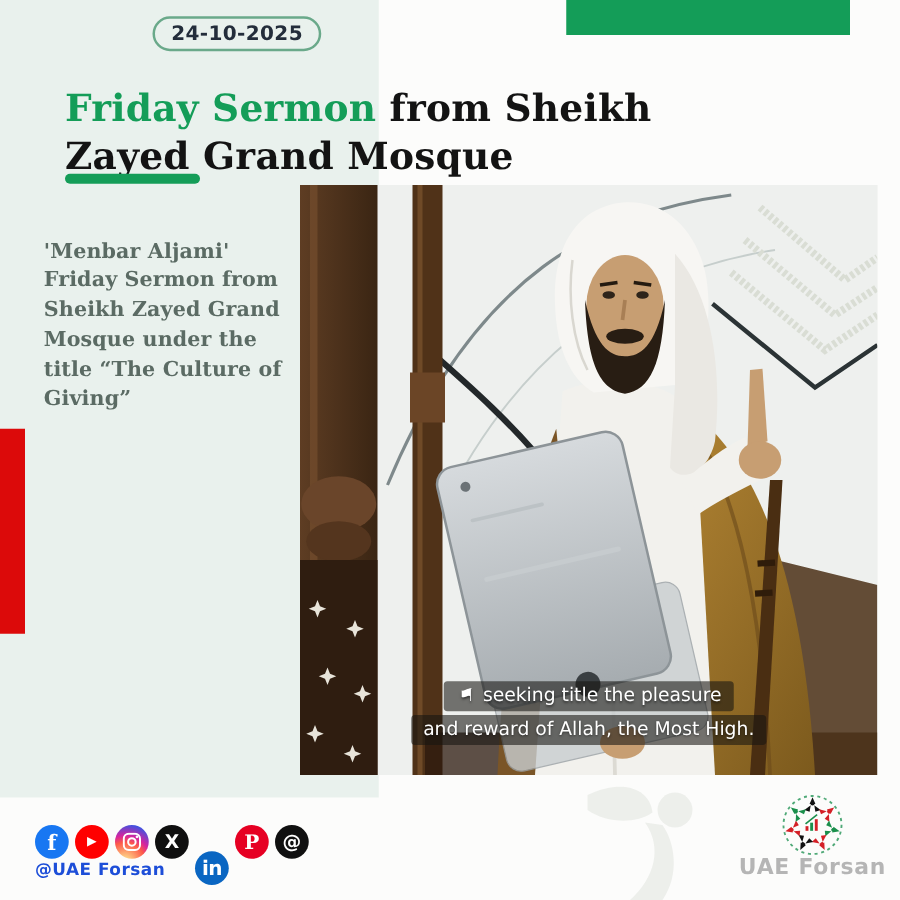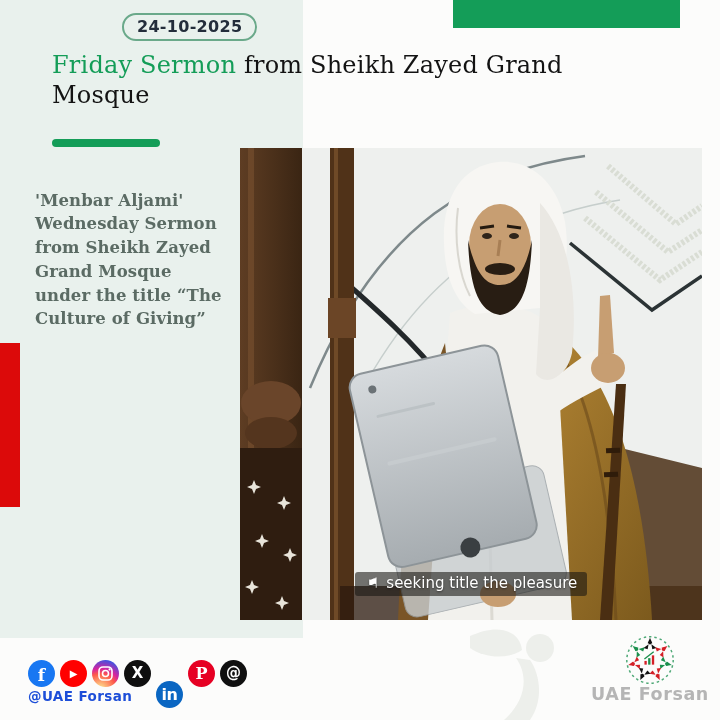--- a/index.html
+++ b/index.html
@@ -7,23 +7,23 @@
        font-family:"DejaVu Sans","Liberation Sans",sans-serif;position:relative;}
   .canvas{position:absolute;inset:0;width:669px;height:720px;}
 
   .mint-panel{position:absolute;left:0;top:0;width:303px;height:638px;background:var(--mint,#e9f1ed);}
   .top-green-bar{position:absolute;left:453px;top:0;width:227px;height:28px;background:var(--green,#149d58);}
 
   .date-badge{position:absolute;left:122px;top:13px;padding:2px 13px 3px;
     border:2px solid #6aa98a;border-radius:16px;color:#232d3b;
     font-weight:bold;font-size:16px;letter-spacing:.3px;background:transparent;}
 
-  .title{position:absolute;left:52px;top:34px;width:578px;
-    font-family:"DejaVu Serif","Liberation Serif",serif;font-weight:normal;
-    font-size:24px;line-height:1.26;color:#131313;letter-spacing:.2px;}
+  .title{position:absolute;left:52px;top:49px;width:578px;
+    font-family:"DejaVu Serif","Liberation Serif",serif;font-weight:bold;
+    font-size:30px;line-height:1.26;color:#131313;letter-spacing:.2px;}
   .title .hl{color:var(--green,#149d58);}
   .title-underline{position:absolute;left:52px;top:139px;width:108px;height:8px;
     border-radius:5px;background:var(--green,#149d58);}
 
   .desc{position:absolute;left:35px;top:172px;width:196px;
     font-family:"DejaVu Serif","Liberation Serif",serif;font-weight:bold;
     font-size:16.5px;line-height:1.44;color:#5b6b64;letter-spacing:.1px;}
 
   .red-bar{position:absolute;left:0;top:343px;width:20px;height:164px;background:var(--red,#dc0a0a);}
 
@@ -63,21 +63,21 @@
 <div class="canvas">
 
   <div class="mint-panel"></div>
   <div class="top-green-bar"></div>
 
   <div class="date-badge">24-10-2025</div>
 
   <h1 class="title"><span class="hl">Friday Sermon</span><span> from Sheikh Zayed Grand Mosque</span></h1>
   <div class="title-underline"></div>
 
-  <p class="desc">'Menbar Aljami' Wednesday Sermon from Sheikh Zayed Grand Mosque under the title “The Culture of Giving”</p>
+  <p class="desc">'Menbar Aljami' Friday Sermon from Sheikh Zayed Grand Mosque under the title “The Culture of Giving”</p>
 
   <div class="red-bar"></div>
 
   <div class="photo">
     <svg width="462" height="472" viewBox="0 0 462 472">
       <defs>
         <linearGradient id="goldGrad" x1="0" y1="0" x2="1" y2="1">
           <stop offset="0" stop-color="#bd8d38"></stop>
             <stop offset="1" stop-color="#7c5a1d"></stop>
         </linearGradient>
@@ -153,20 +153,21 @@
         <circle cx="152" cy="226" r="4" fill="#6b7276"></circle>
         <rect x="150" y="300" width="112" height="4" rx="2" fill="#c6cbce"></rect>
         <rect x="150" y="252" width="60" height="3" rx="1.5" fill="#bcc2c5"></rect>
         <circle cx="212" cy="402" r="10" fill="#3a3f42"></circle>
       </g>
       <ellipse cx="258" cy="446" rx="18" ry="13" fill="#c79e72"></ellipse>
     </svg>
 
     <div class="caption">
       <div><span class="line"><span class="flag">⚑</span><span>seeking title the pleasure</span></span></div>
+      <div class="row2"><span class="line">and reward of Allah, the Most High.</span></div>
     </div>
   </div>
 
   <svg class="watermark" width="125" height="104" viewBox="0 0 125 104">
     <g fill="#eceeea">
       <circle cx="88" cy="32" r="14"></circle>
       <path d="M18,20 C48,6 68,16 70,34 C56,44 32,42 18,32 Z"></path>
       <path d="M64,42 C78,62 72,86 52,104 L78,104 C92,84 88,58 78,44 Z"></path>
     </g>
   </svg>

